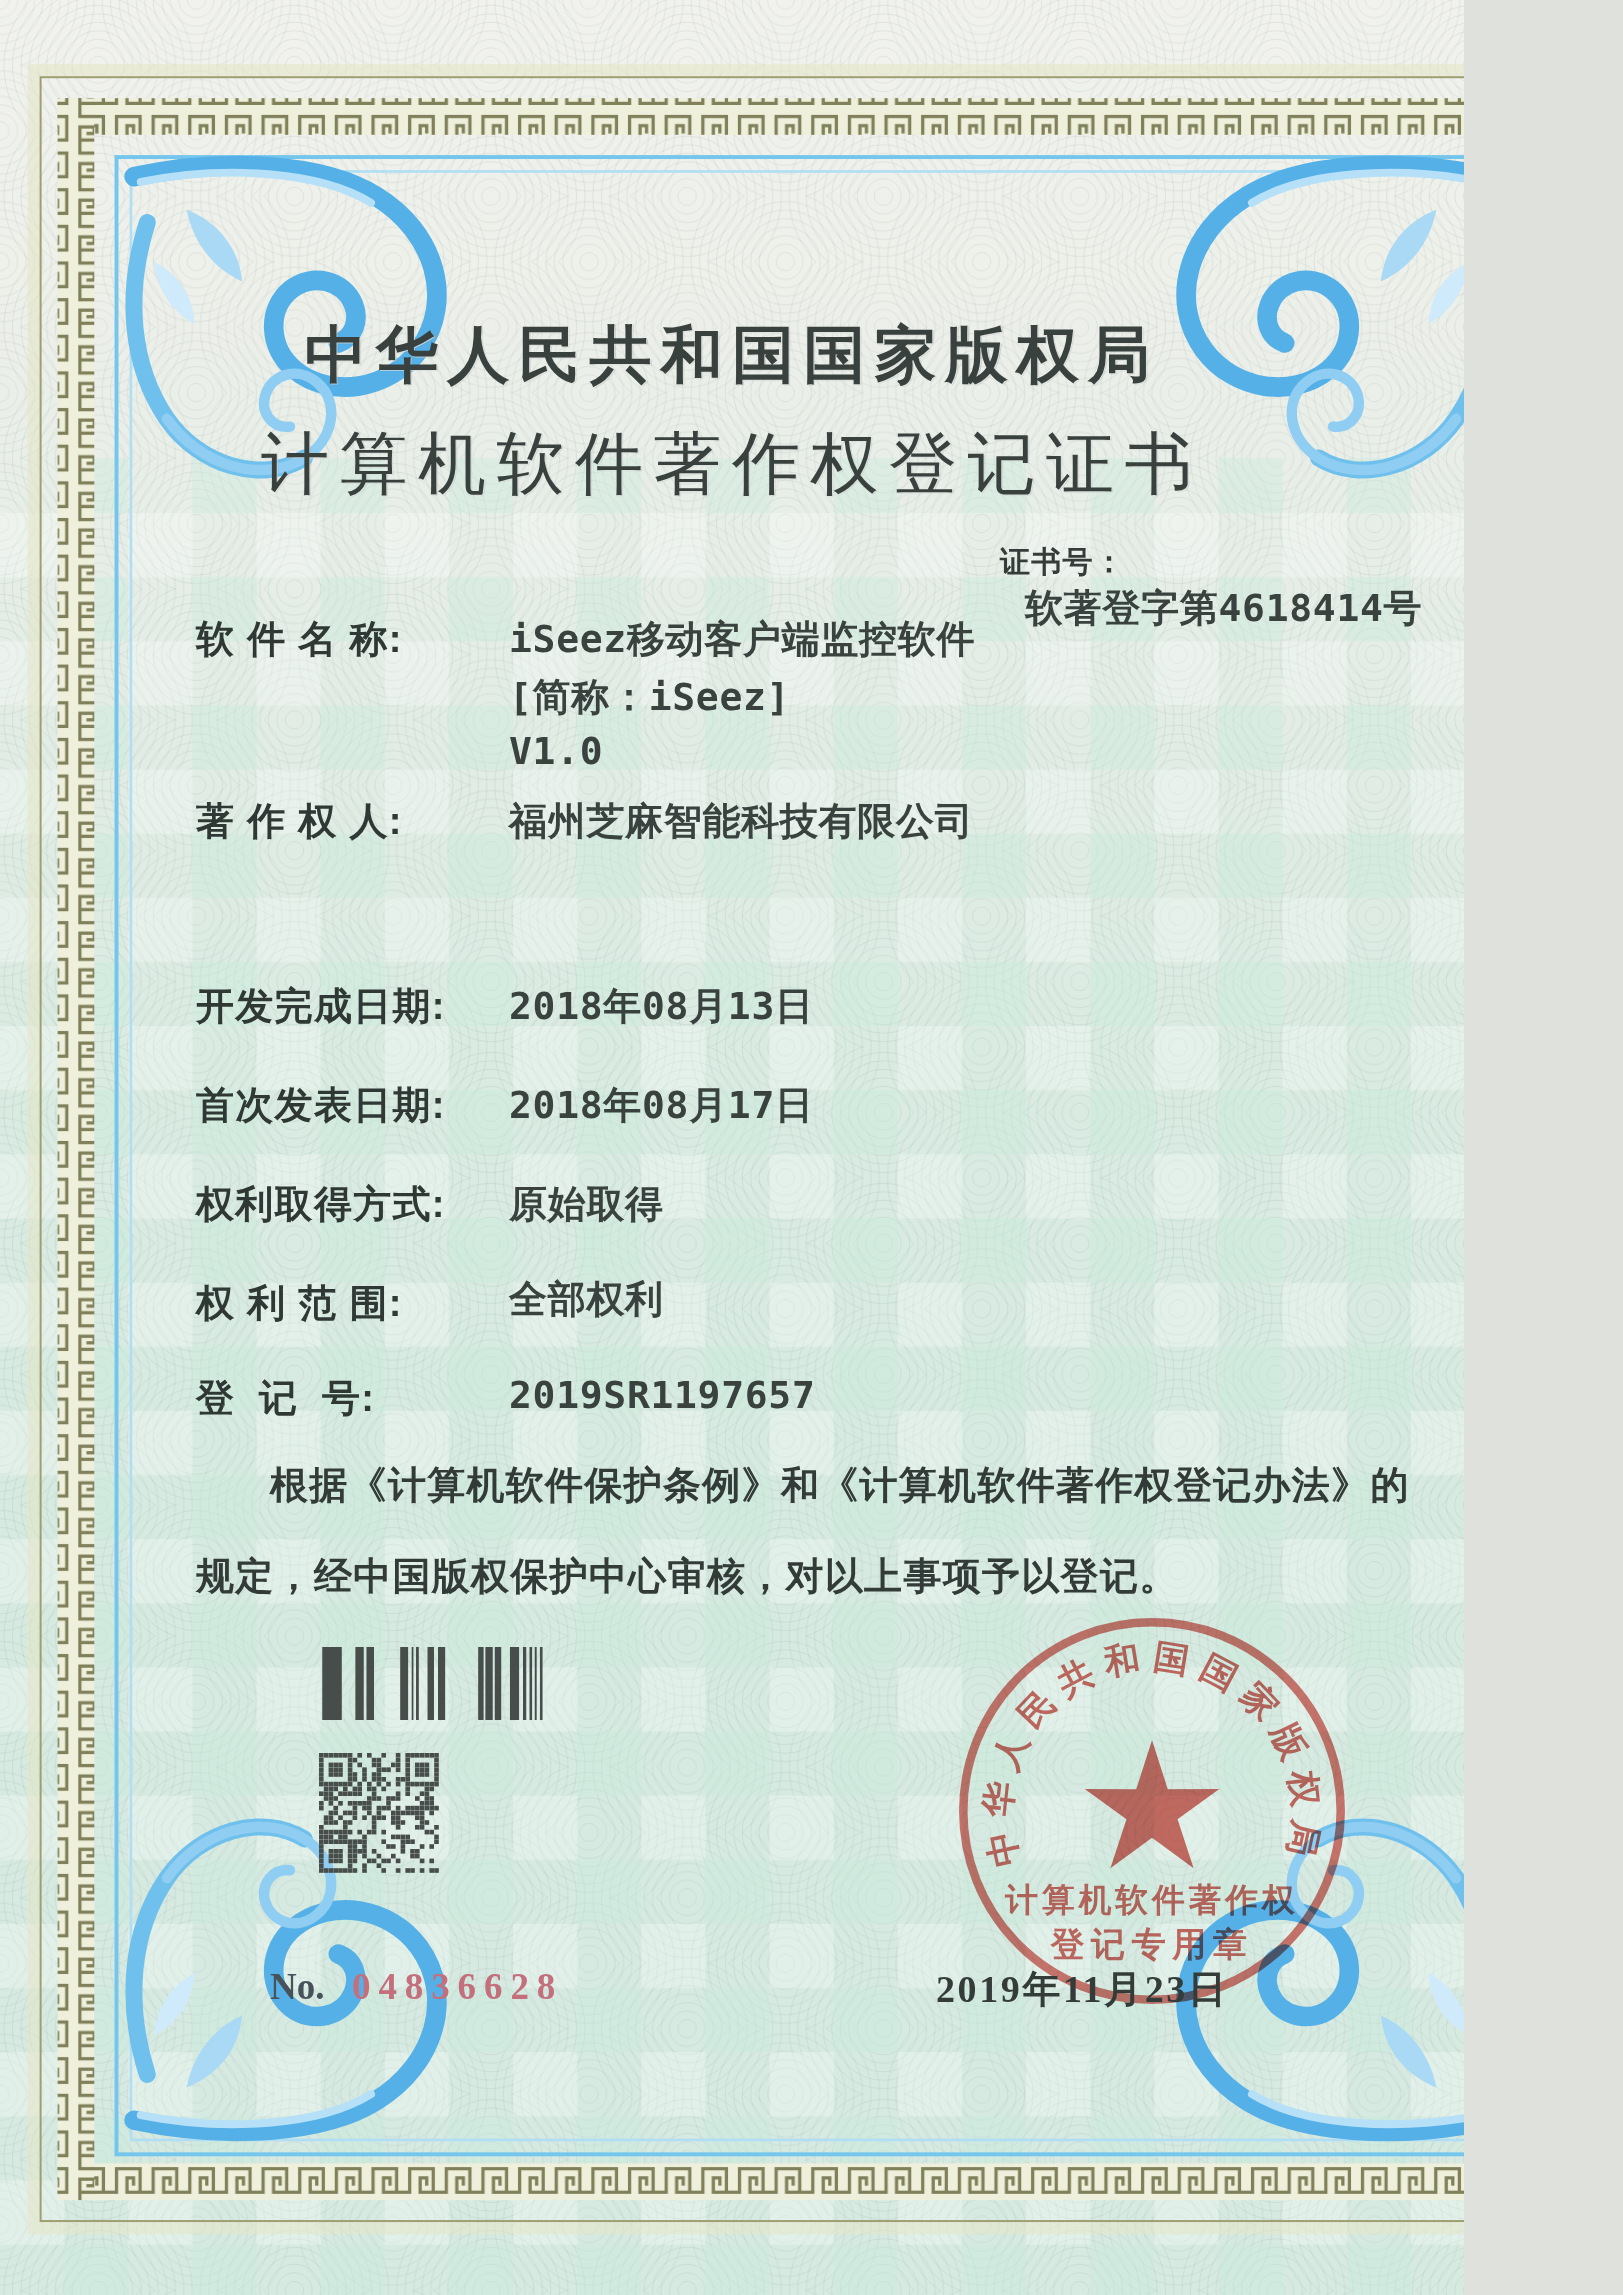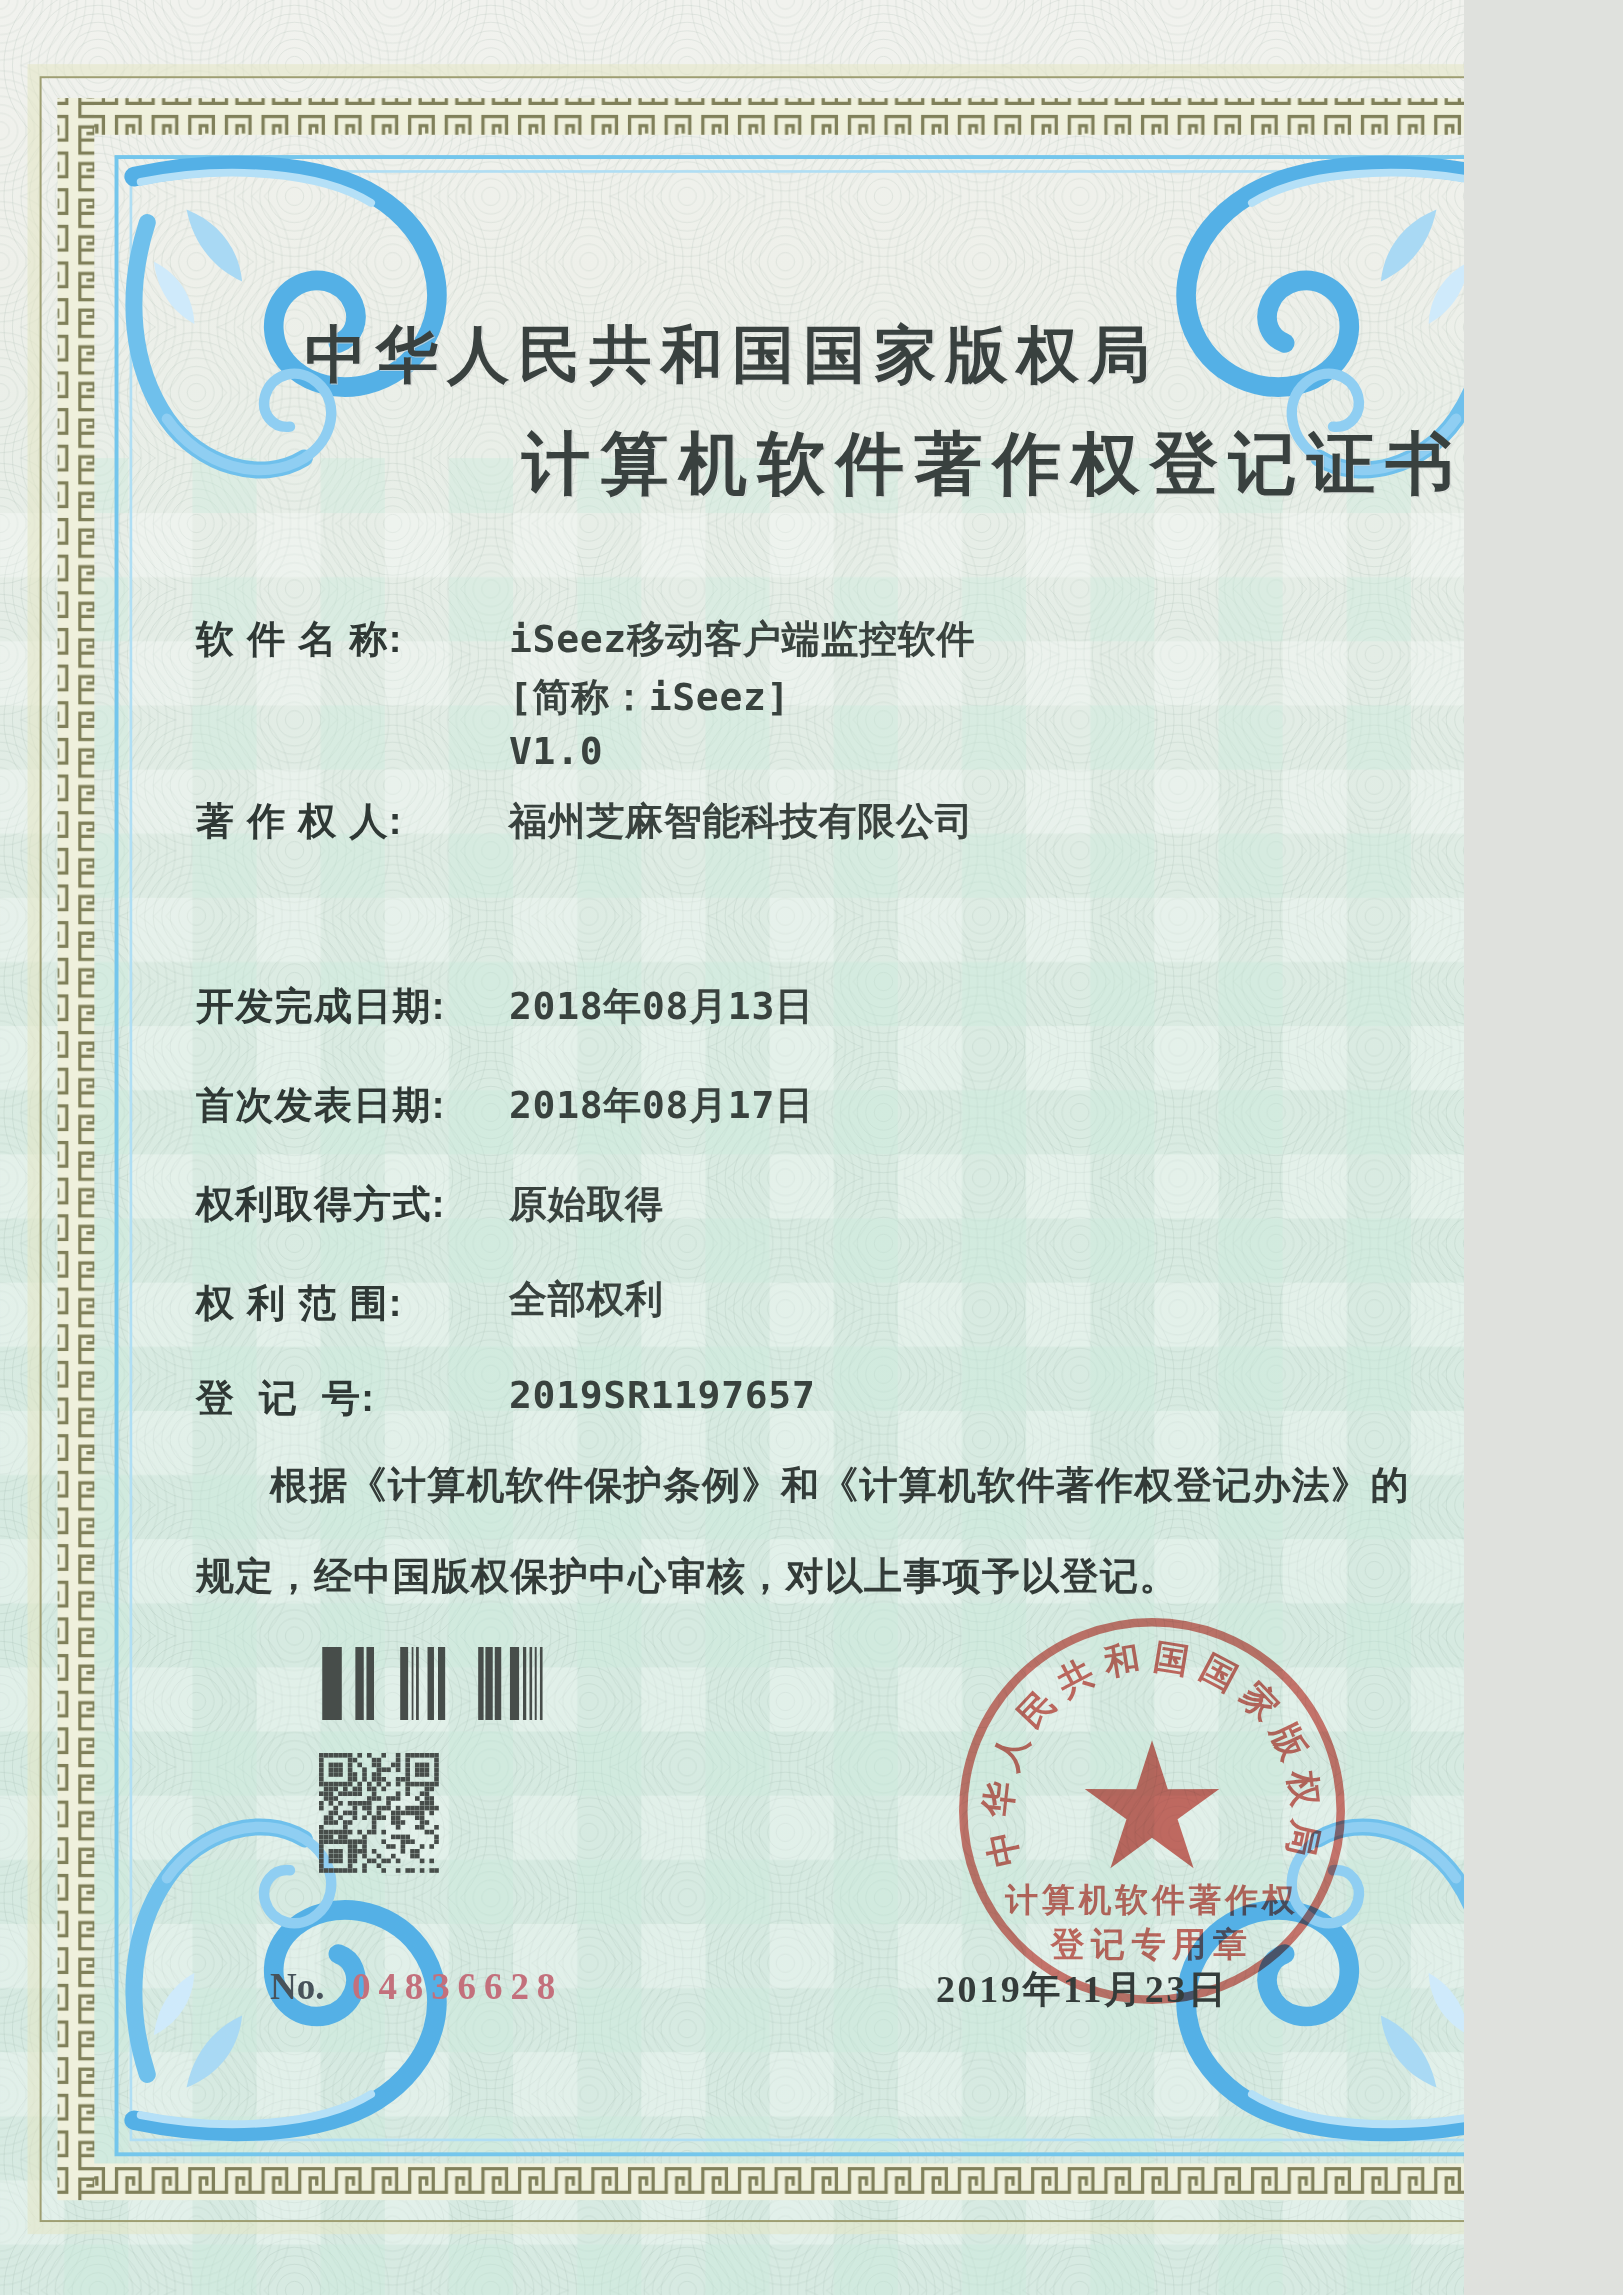--- a/index.html
+++ b/index.html
@@ -4,21 +4,21 @@
 <style>
   html,body{margin:0;padding:0;background:#dfe1dd;}
   .page{position:relative;width:1464px;height:2295px;overflow:hidden;
         background:linear-gradient(#f1f2ee 0%,#eef0ea 12%,#e4ede6 28%,#daebe2 46%,#d6eae1 70%,#d7eae2 100%);
         font-family:"Liberation Sans",sans-serif;}
   .abs{position:absolute;}
   .deco{position:absolute;left:0;top:0;width:1623px;height:2295px;}
   .center{width:100%;text-align:center;}
   .engraved{color:#39413f;text-shadow:1px 1px 0 rgba(255,255,255,.55),1.3px 1.3px 0.7px rgba(60,70,66,.28);}
   .authority{top:313px;font-size:62px;font-weight:700;letter-spacing:9.2px;}
-  .cert-title{top:419px;font-size:68px;font-weight:700;letter-spacing:10.5px;text-align:right;}
+  .cert-title{top:419px;font-size:68px;font-weight:400;letter-spacing:10.5px;}
   .certno{top:542px;left:1000px;font-size:30px;font-weight:700;color:#353d3a;letter-spacing:1.3px;}
   .certno .val{margin-left:25px;font-family:"DejaVu Sans Mono",monospace;font-weight:700;}
   .lbl{font-size:38px;font-weight:700;color:#2f3835;white-space:pre;letter-spacing:1.3px;}
   .val{font-size:38px;color:#39423e;font-family:"DejaVu Sans Mono",monospace;font-weight:600;letter-spacing:0.7px;white-space:pre;}
   .stmt{font-size:38px;font-weight:700;color:#333b38;letter-spacing:1.3px;}
   .serial{top:1965px;left:270px;font-size:37px;font-family:"Liberation Serif",serif;color:#47525a;font-weight:600;text-align:center;}
   .serial .num{margin-left:27.5px;color:#c3707c;letter-spacing:7.9px;font-weight:600;}
   .issue-date{top:1964px;left:936px;width:432px;font-size:38px;font-weight:700;
               color:#343c3a;letter-spacing:2.6px;font-family:"Liberation Serif",serif;}
   .seal-wrap{left:941px;top:1600px;mix-blend-mode:multiply;opacity:.93;}
@@ -86,20 +86,23 @@
 
     <use href="#flourish" transform="translate(195,260)"></use>
     <use href="#flourish" transform="translate(2285,260) scale(-1,1)"></use>
     <use href="#flourish" transform="translate(195,3250) scale(1,-1)"></use>
     <use href="#flourish" transform="translate(2285,3250) scale(-1,-1)"></use>
   </svg>
 
   <div class="abs center engraved authority">中华人民共和国国家版权局</div>
   <div class="abs center engraved cert-title">计算机软件著作权登记证书</div>
 
+  <div class="abs certno">
+    <span>证书号：</span><span class="val">软著登字第4618414号</span>
+  </div>
 
   <div class="abs lbl" style="left:196px;top:614px">软 件 名 称:</div>
   <div class="abs val" style="left:509px;top:614px">iSeez移动客户端监控软件</div>
   <div class="abs val" style="left:509px;top:672px">[简称：iSeez]</div>
   <div class="abs val" style="left:509px;top:729px">V1.0</div>
 
   <div class="abs lbl" style="left:196px;top:796px">著 作 权 人:</div>
   <div class="abs val" style="left:509px;top:796px">福州芝麻智能科技有限公司</div>
 
   <div class="abs lbl" style="left:196px;top:981px">开发完成日期:</div>

